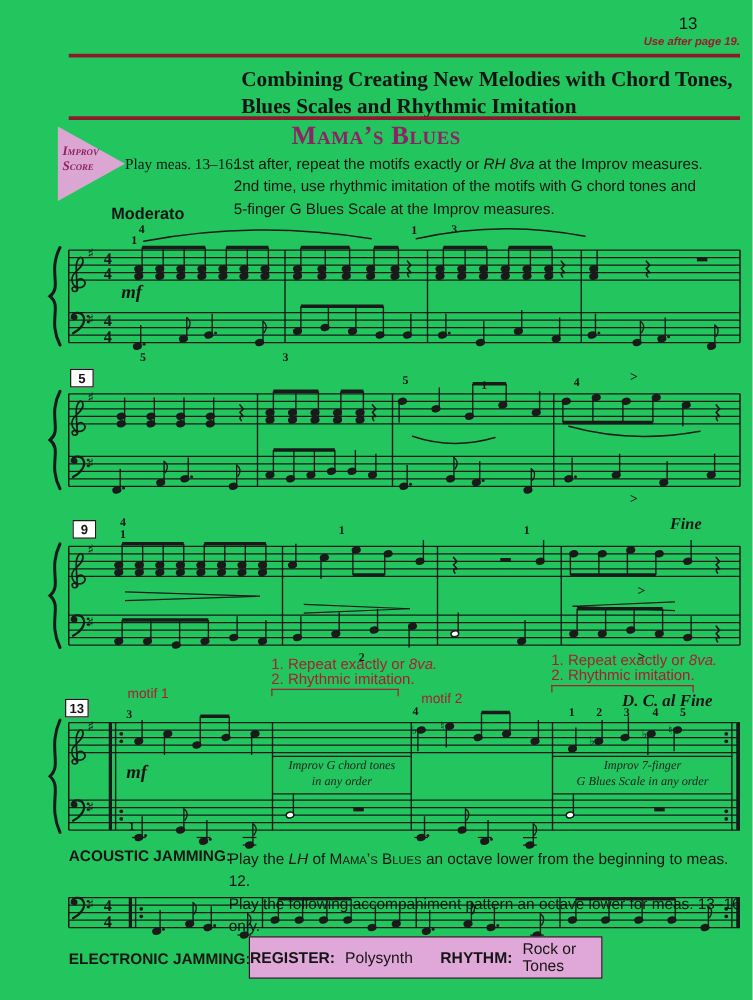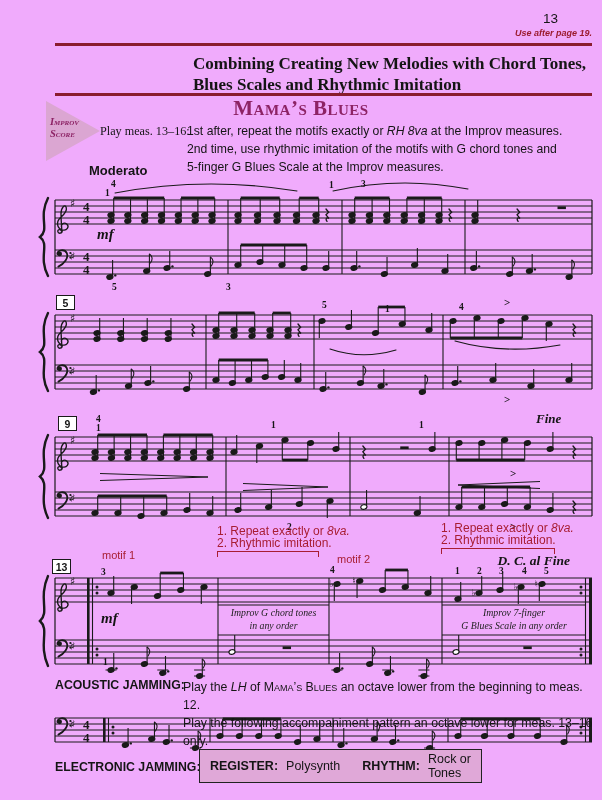--- a/index.html
+++ b/index.html
@@ -1,16 +1,16 @@
 <!DOCTYPE html>
 <html><head>
 <meta charset="utf-8">
 <style>
   html,body{margin:0;padding:0;background:#e8e8e8;}
-  .page{position:relative;width:602px;height:800px;background:#f0abfc;overflow:hidden;
+  .page{position:relative;width:602px;height:800px;background:#22c55e;overflow:hidden;
         font-family:"Liberation Sans",sans-serif;color:#151515;}
   .ser{font-family:"Liberation Serif",serif;}
   .rule{position:absolute;left:55px;width:537px;height:2.5px;background:#8a1c2e;}
   .pagenum{position:absolute;top:11px;right:44px;font-size:13.5px;}
   .usenote{position:absolute;top:28px;right:10px;font-size:9px;font-weight:bold;font-style:italic;color:#9b1b2e;}
   .title{position:absolute;left:57px;top:49px;font-family:"Liberation Serif",serif;font-weight:bold;font-size:26px;}
   .subtitle{position:absolute;left:193px;top:53px;width:400px;font-family:"Liberation Serif",serif;font-weight:bold;font-size:17px;line-height:21px;}
   .mama{position:absolute;left:0;top:96px;width:602px;text-align:center;font-family:"Liberation Serif",serif;
         font-weight:bold;font-size:21px;font-variant:small-caps;color:#8d2365;letter-spacing:.5px;}
   .tri{position:absolute;left:46px;top:101px;width:54px;height:60px;background:#dba6d2;
@@ -33,21 +33,21 @@
   .rednote{position:absolute;font-size:12px;line-height:12.2px;color:#a81e33;white-space:nowrap;}
   .bracket{height:5px;border:1.3px solid #a81e33;border-bottom:none;margin-top:2px;}
   .improv{position:absolute;top:606px;font-style:italic;font-size:9.8px;line-height:13px;text-align:center;color:#222;font-family:Liberation Serif, serif;}
   .ac-label{position:absolute;left:55px;top:678px;font-weight:bold;font-size:12.3px;}
   .ac-body{position:absolute;left:183px;top:678px;width:412px;font-size:12.3px;line-height:18px;}
   .smallcaps{font-variant:small-caps;}
   .el-label{position:absolute;left:55px;top:760px;font-weight:bold;font-size:12.3px;}
   .el-box{position:absolute;left:199px;top:749px;width:281px;height:32px;background:#e0a8d8;border:1.6px solid #222;
           display:flex;align-items:center;justify-content:center;font-size:12.5px;gap:8px;}
   .el-box b{margin-left:14px;}
-  .el-box b:first-child{margin-left:10px;}
+  .el-box b:first-child{margin-left:0;}
   svg{position:absolute;left:0;top:0;}
 </style>
 </head>
 <body>
 
 <div class="page">
 
   <div class="pagenum">13</div>
   <div class="usenote">Use after page 19.</div>
 

